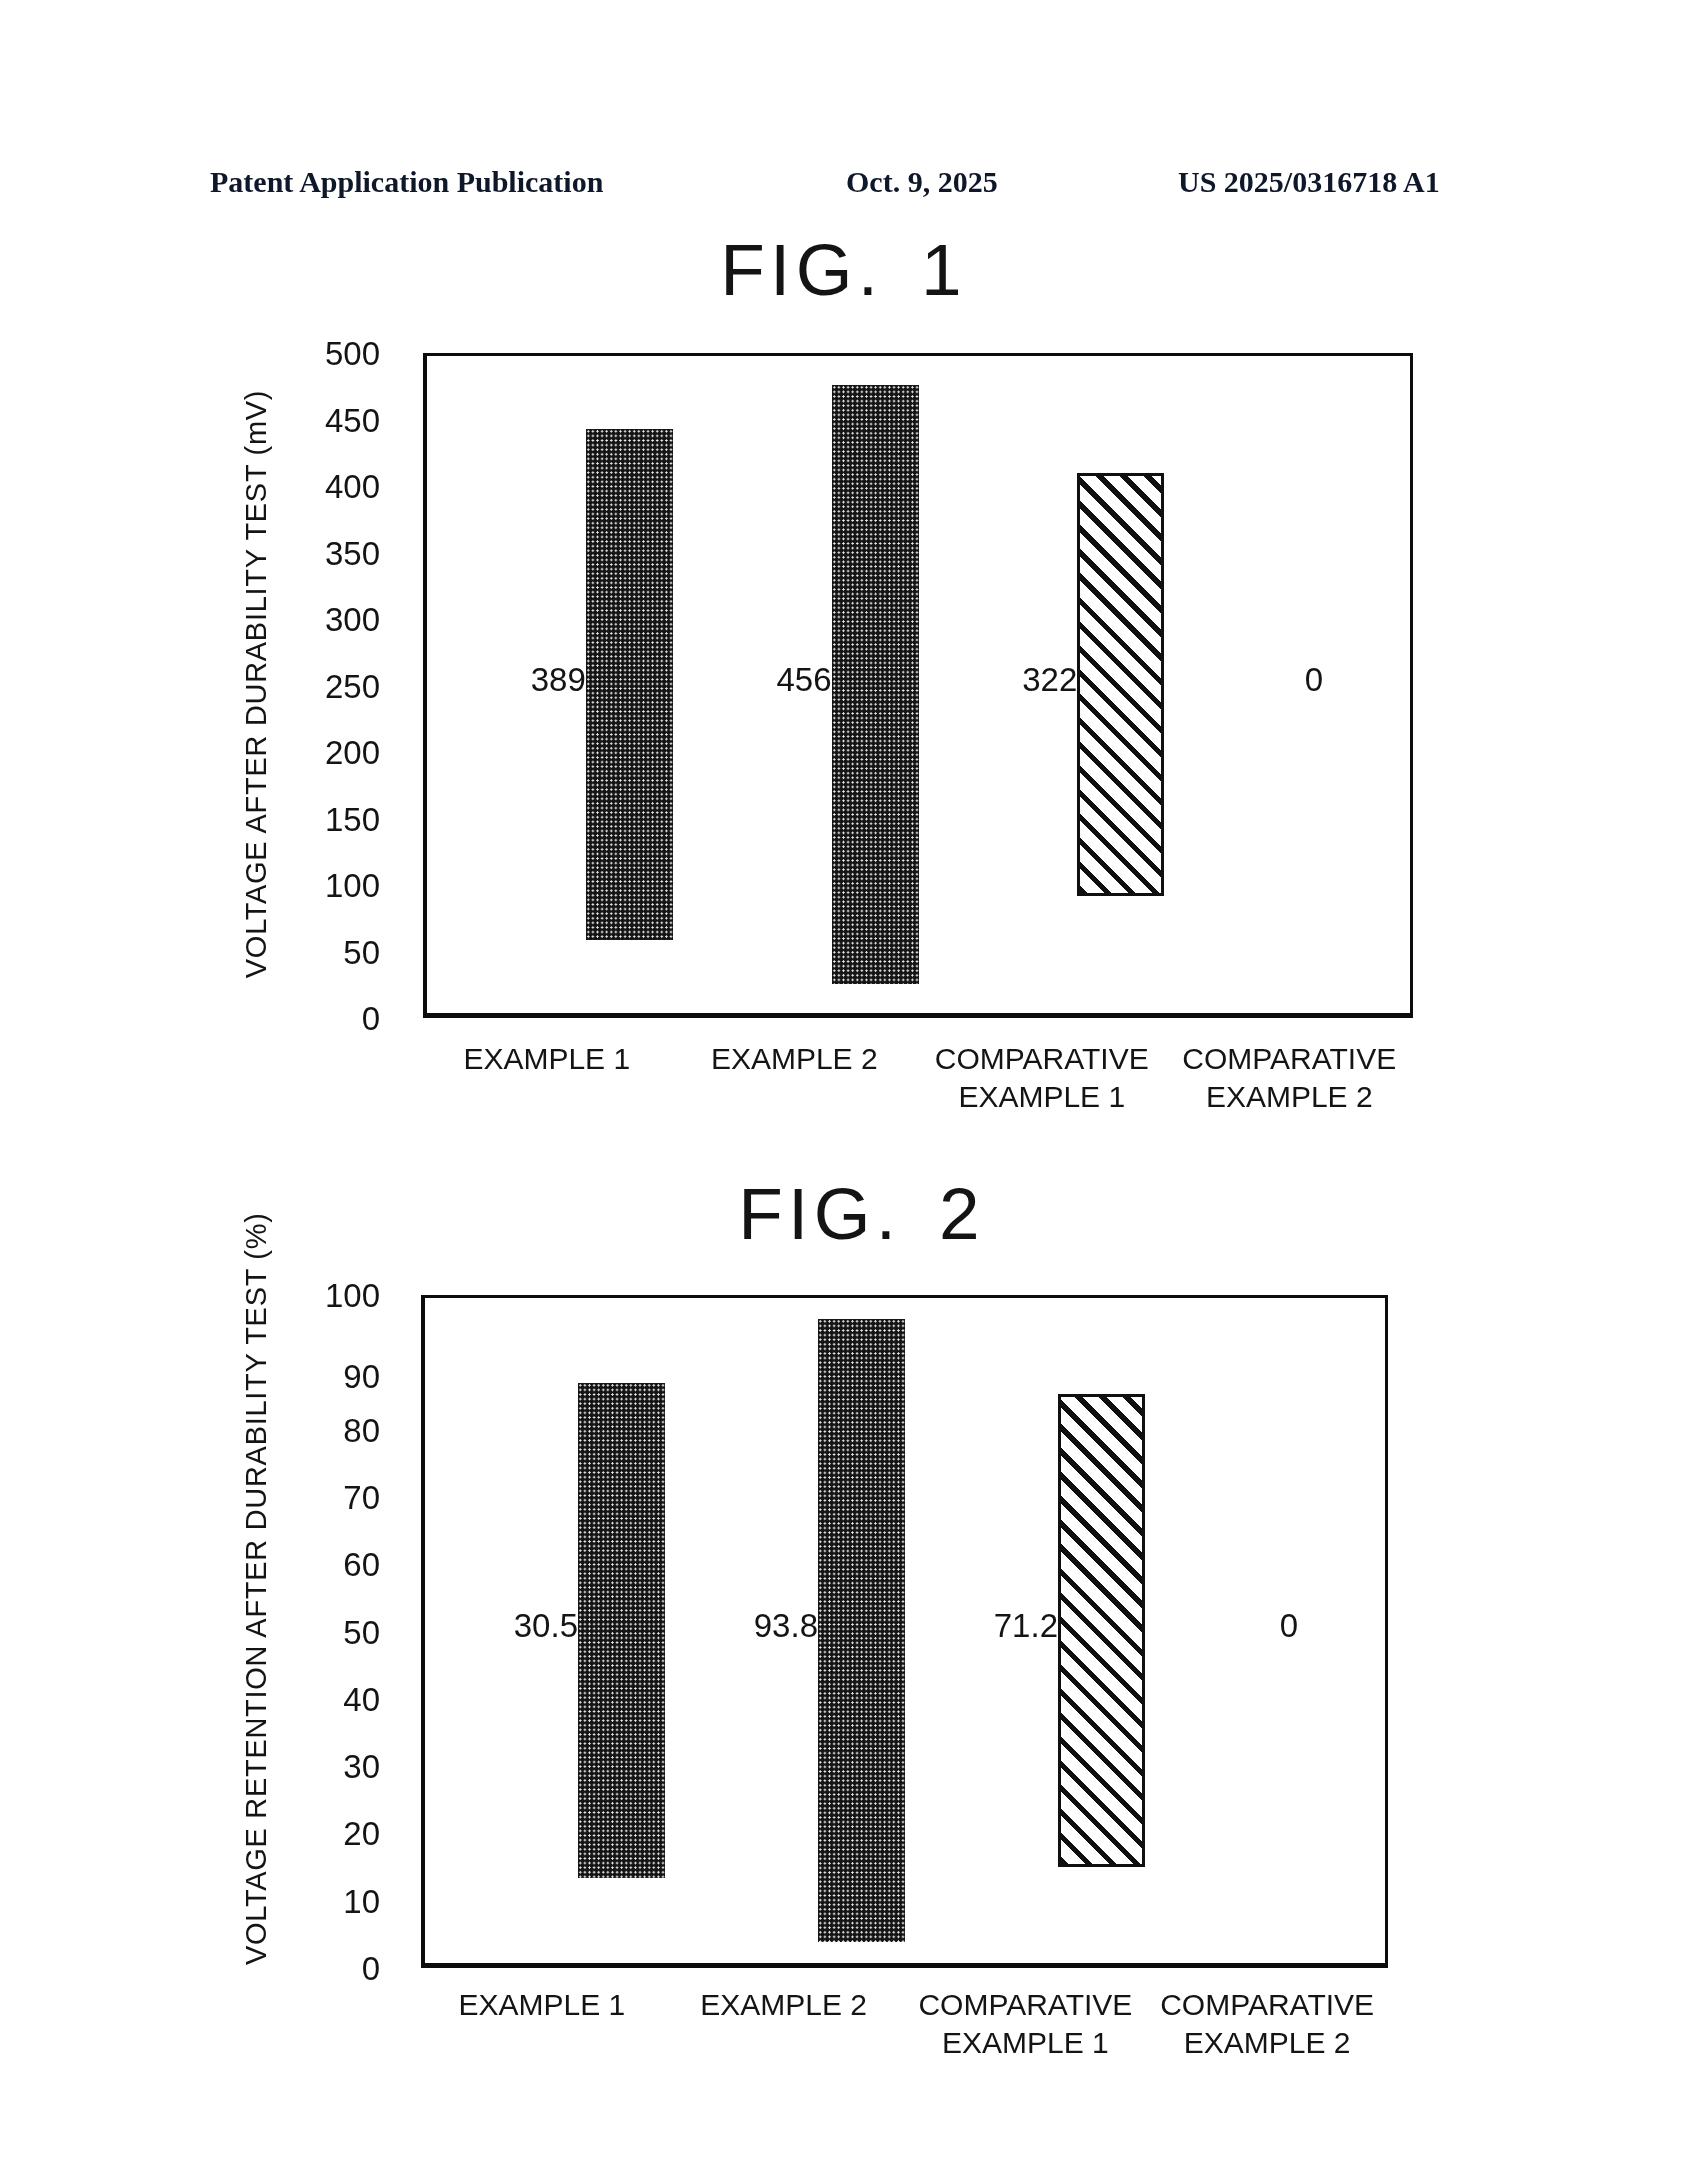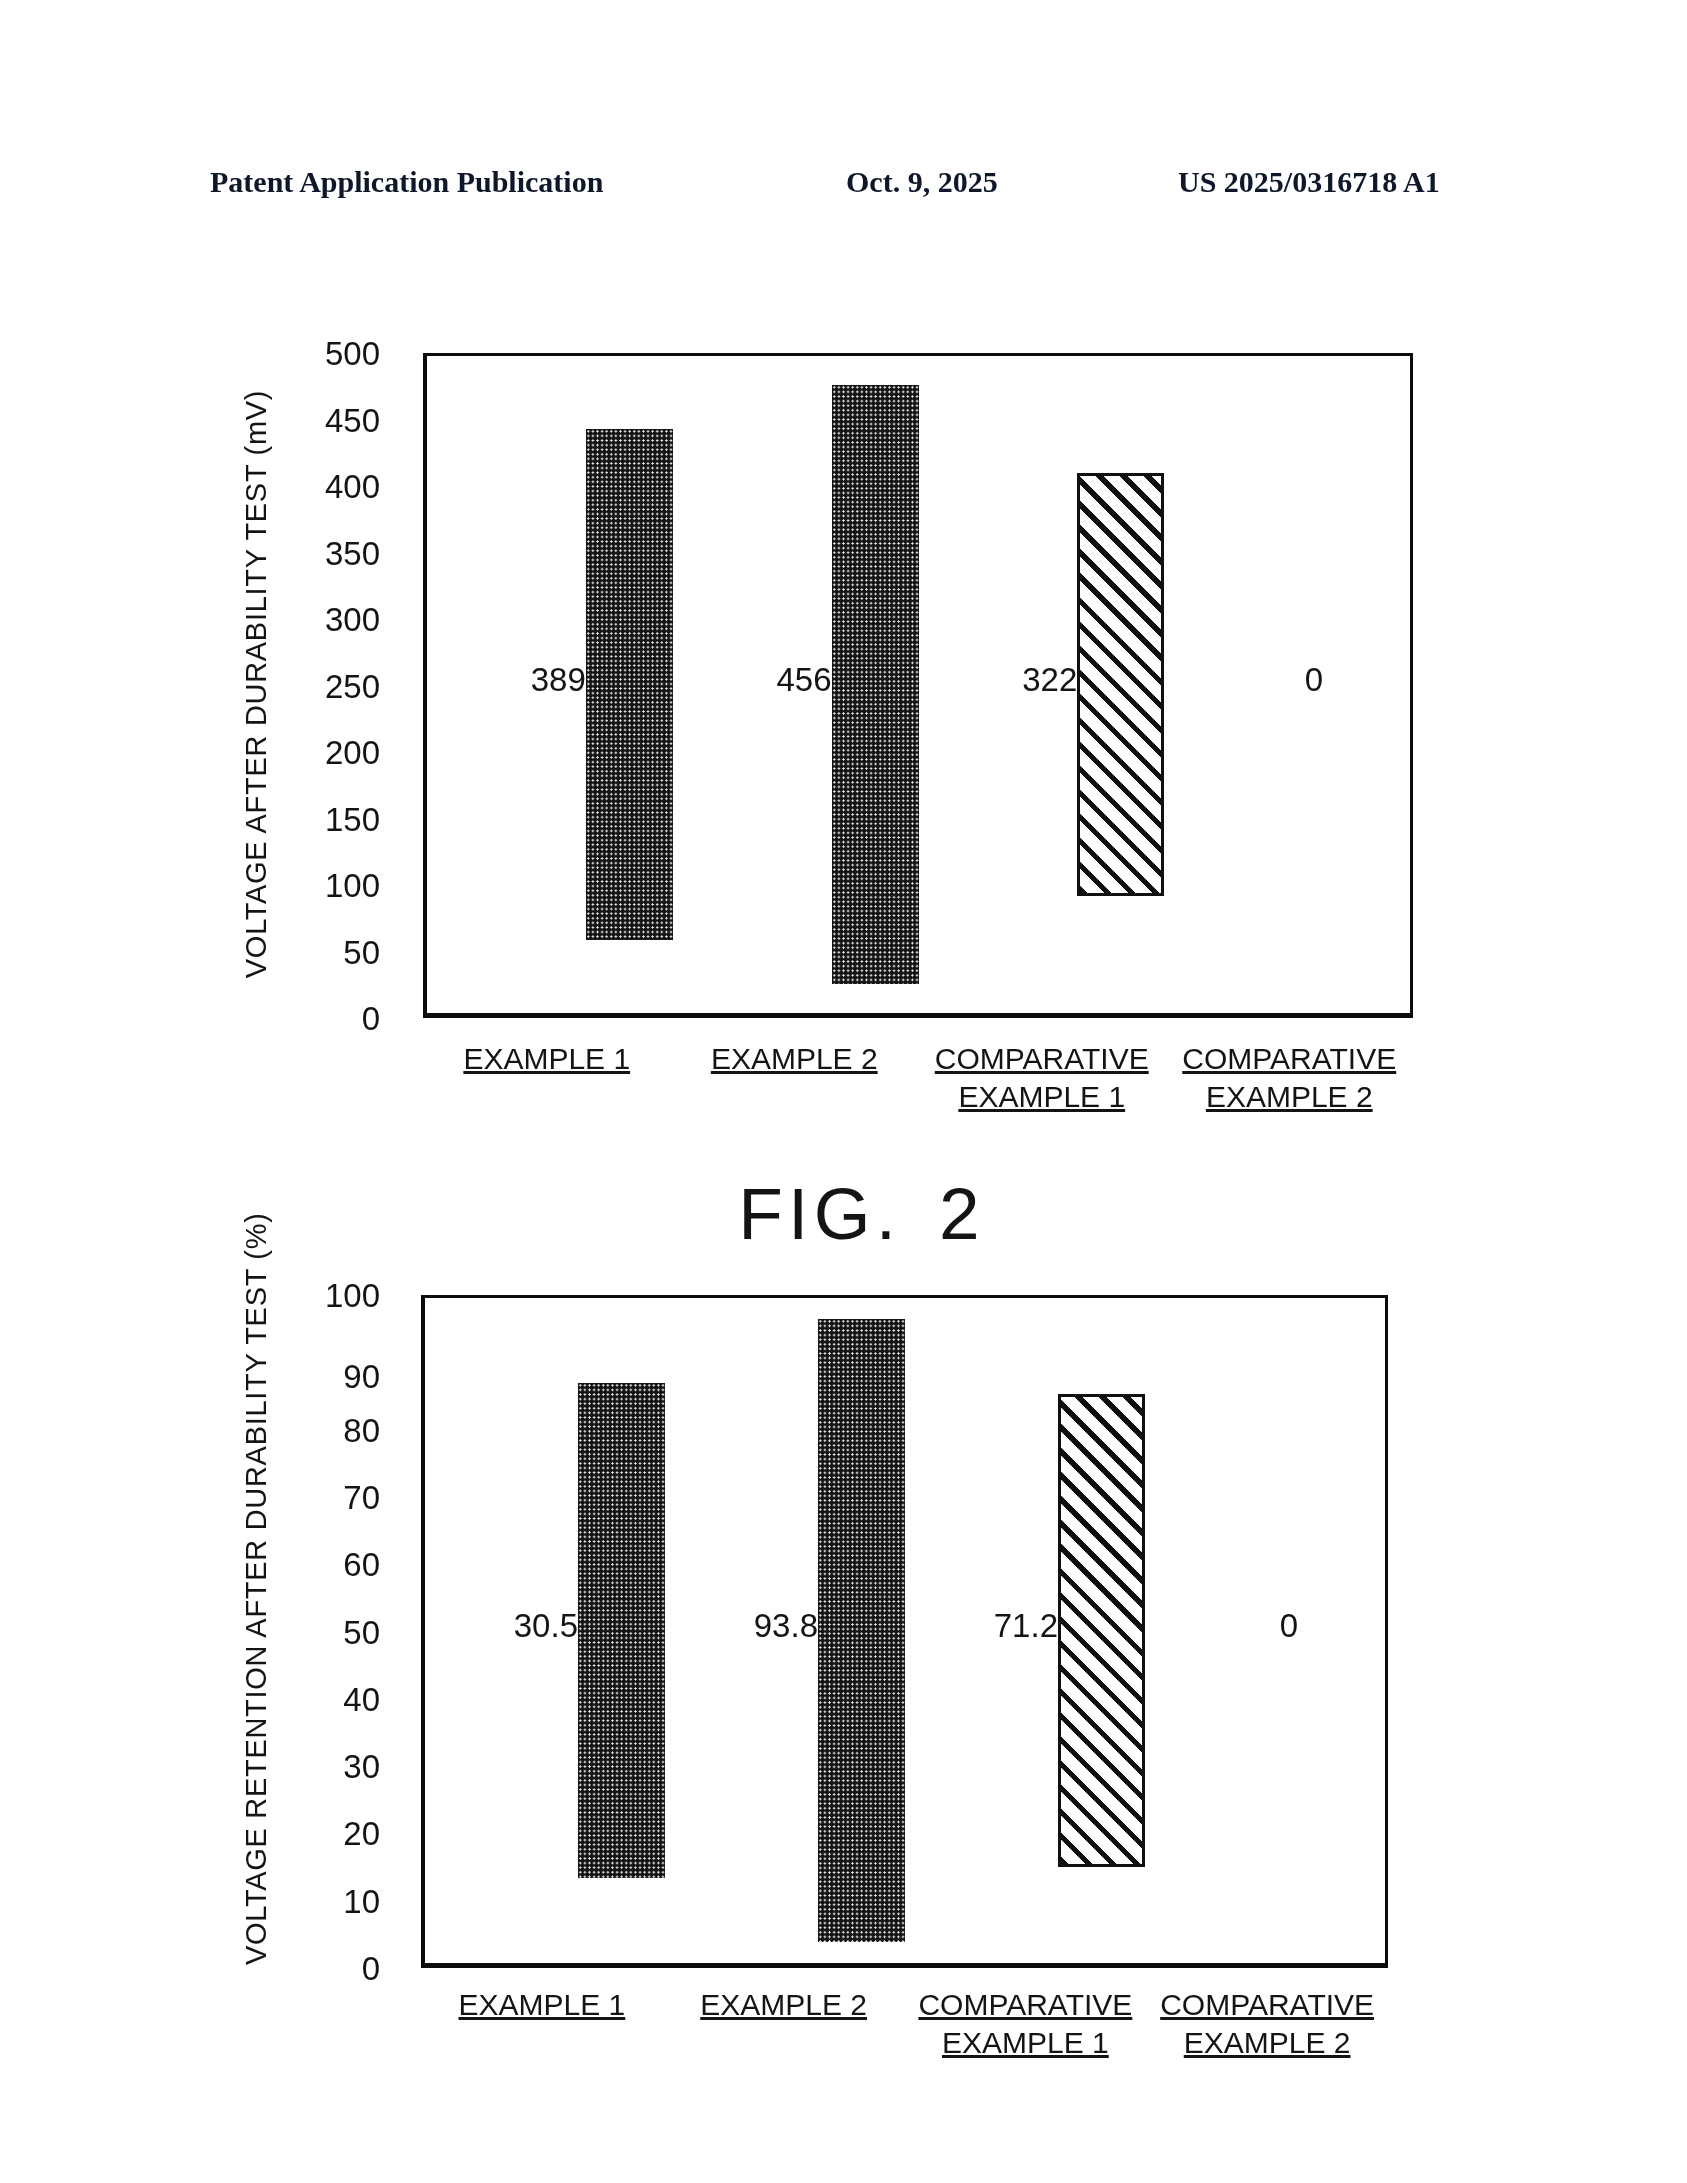--- a/index.html
+++ b/index.html
@@ -113,32 +113,32 @@
   }
   .xlabels-1 { left:423px; top:1040px; width:990px; }
   .xlabels-2 { left:421px; top:1986px; width:967px; }
   .x-label {
     flex:1 1 0;
     text-align:center;
     font-size:30px;
     line-height:1.28;
     white-space:pre-line;
     color:#141414;
-    text-decoration:underline;
   }
 </style>
 </head>
 <body>
 
 <div class="page">
 
   <div class="header-item hdr-pub">Patent Application Publication</div>
   <div class="header-item hdr-date">Oct. 9, 2025</div>
   <div class="header-item hdr-num">US 2025/0316718 A1</div>
 
+  <div class="fig-title fig1-title">FIG. 1</div>
   <div class="y-title y-title-1">VOLTAGE AFTER DURABILITY TEST (mV)</div>
   <div class="yticks yticks-1">
       <div class="ytick" style="top: 0%;">500</div>
       <div class="ytick" style="top: 10%;">450</div>
       <div class="ytick" style="top: 20%;">400</div>
       <div class="ytick" style="top: 30%;">350</div>
       <div class="ytick" style="top: 40%;">300</div>
       <div class="ytick" style="top: 50%;">250</div>
       <div class="ytick" style="top: 60%;">200</div>
       <div class="ytick" style="top: 70%;">150</div>

